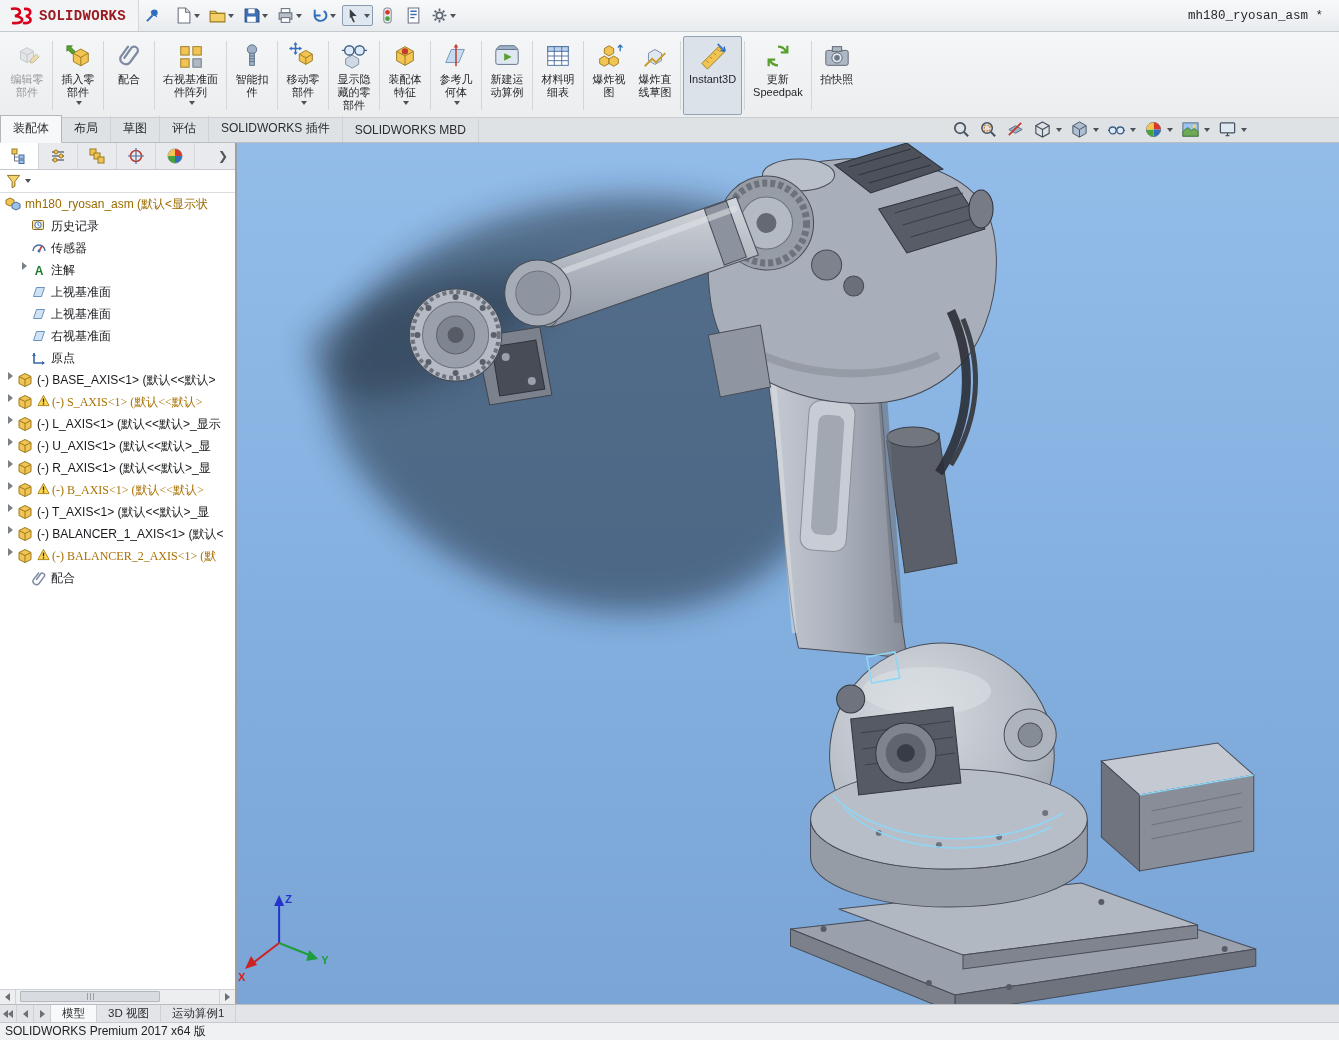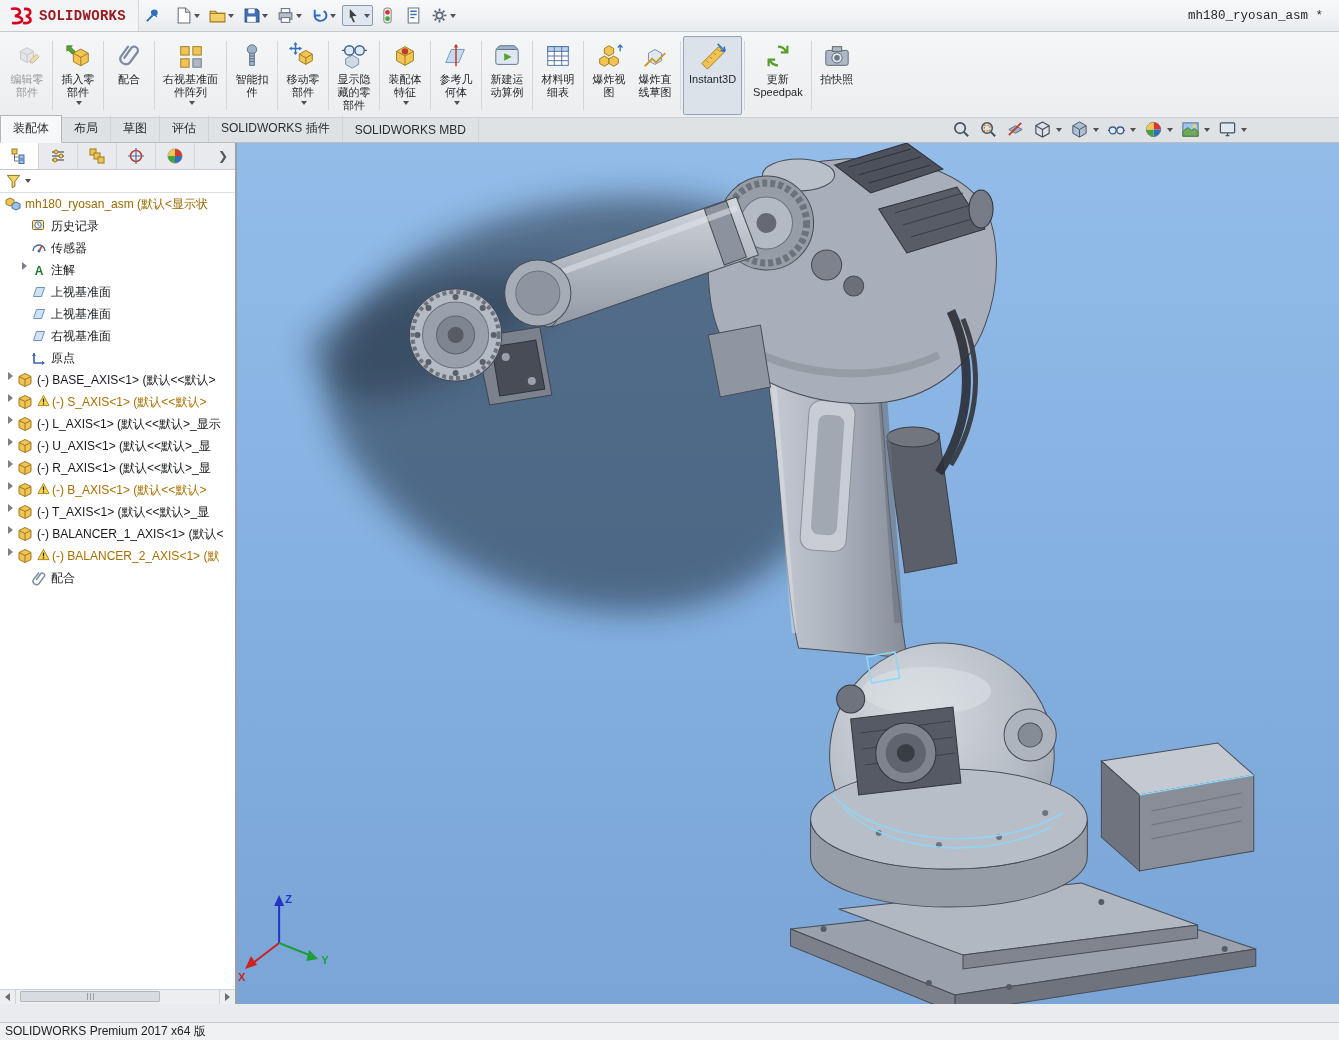--- a/index.html
+++ b/index.html
@@ -67,21 +67,21 @@
   .trow.comp { padding-left:4px; }
   .arr { width:13px; flex:none; display:flex; justify-content:center; align-items:center; }
   .arr::before { content:""; width:0; height:0; border-left:5px solid #7a8088;
     border-top:4px solid transparent; border-bottom:4px solid transparent; }
   .arr.none::before { display:none; }
   .ticon { width:16px; height:16px; margin-right:4px; flex:none; }
   .ticon svg { width:16px; height:16px; display:block; }
   .wic { width:13px; height:13px; margin-right:2px; flex:none; }
   .wic svg { width:13px; height:13px; display:block; }
   .tlabel { overflow:hidden; }
-  .warn .tlabel { color:#a87000; }
+  .warn .tlabel { color:#a87000;font-family:Liberation Serif, serif; }
   .root .tlabel { color:#9a6b00; }
 
   .hscroll { position:absolute; bottom:0; left:0; width:100%; height:15px; background:#eceef0;
     border-top:1px solid #cfd2d6; display:flex; align-items:stretch; }
   .sarrow { width:16px; display:flex; align-items:center; justify-content:center; border-right:1px solid #cfd2d6; }
   .sarrow:last-child { border-left:1px solid #cfd2d6; border-right:none; }
   .tri-l { width:0; height:0; border-top:4px solid transparent; border-bottom:4px solid transparent; border-right:5px solid #6a7076; }
   .tri-r { width:0; height:0; border-top:4px solid transparent; border-bottom:4px solid transparent; border-left:5px solid #6a7076; }
   .strack { flex:1; position:relative; }
   .sthumb { position:absolute; left:4px; top:1px; height:11px; width:140px; background:#d8dbdf;
@@ -906,18 +906,33 @@
           <polygon points="8,826 20,822 14,813" fill="#cc2222"></polygon>
           <text x="1" y="838" fill="#cc2222">X</text>
           <line x1="42" y1="800" x2="72" y2="812" stroke="#1e9e3a" stroke-width="2"></line>
           <polygon points="81,816 69,818 72,807" fill="#1e9e3a"></polygon>
           <text x="84" y="821" fill="#1e9e3a">Y</text>
         </g>
       </svg>
     </div>
   </div>
 
+  <div class="bottomtabs">
+    <span class="bnav">
+        <span class="tri-l"></span>
+        <span class="tri-l"></span>
+      </span>
+    <span class="bnav">
+        <span class="tri-l"></span>
+      </span>
+    <span class="bnav">
+        <span class="tri-r"></span>
+      </span>
+    <span class="btab active">模型</span>
+    <span class="btab">3D 视图</span>
+    <span class="btab">运动算例1</span>
+  </div>
 
   <div class="statusbar">
     <span>SOLIDWORKS Premium 2017 x64 版</span>
   </div>
 
 </div>
 
 </body></html>

